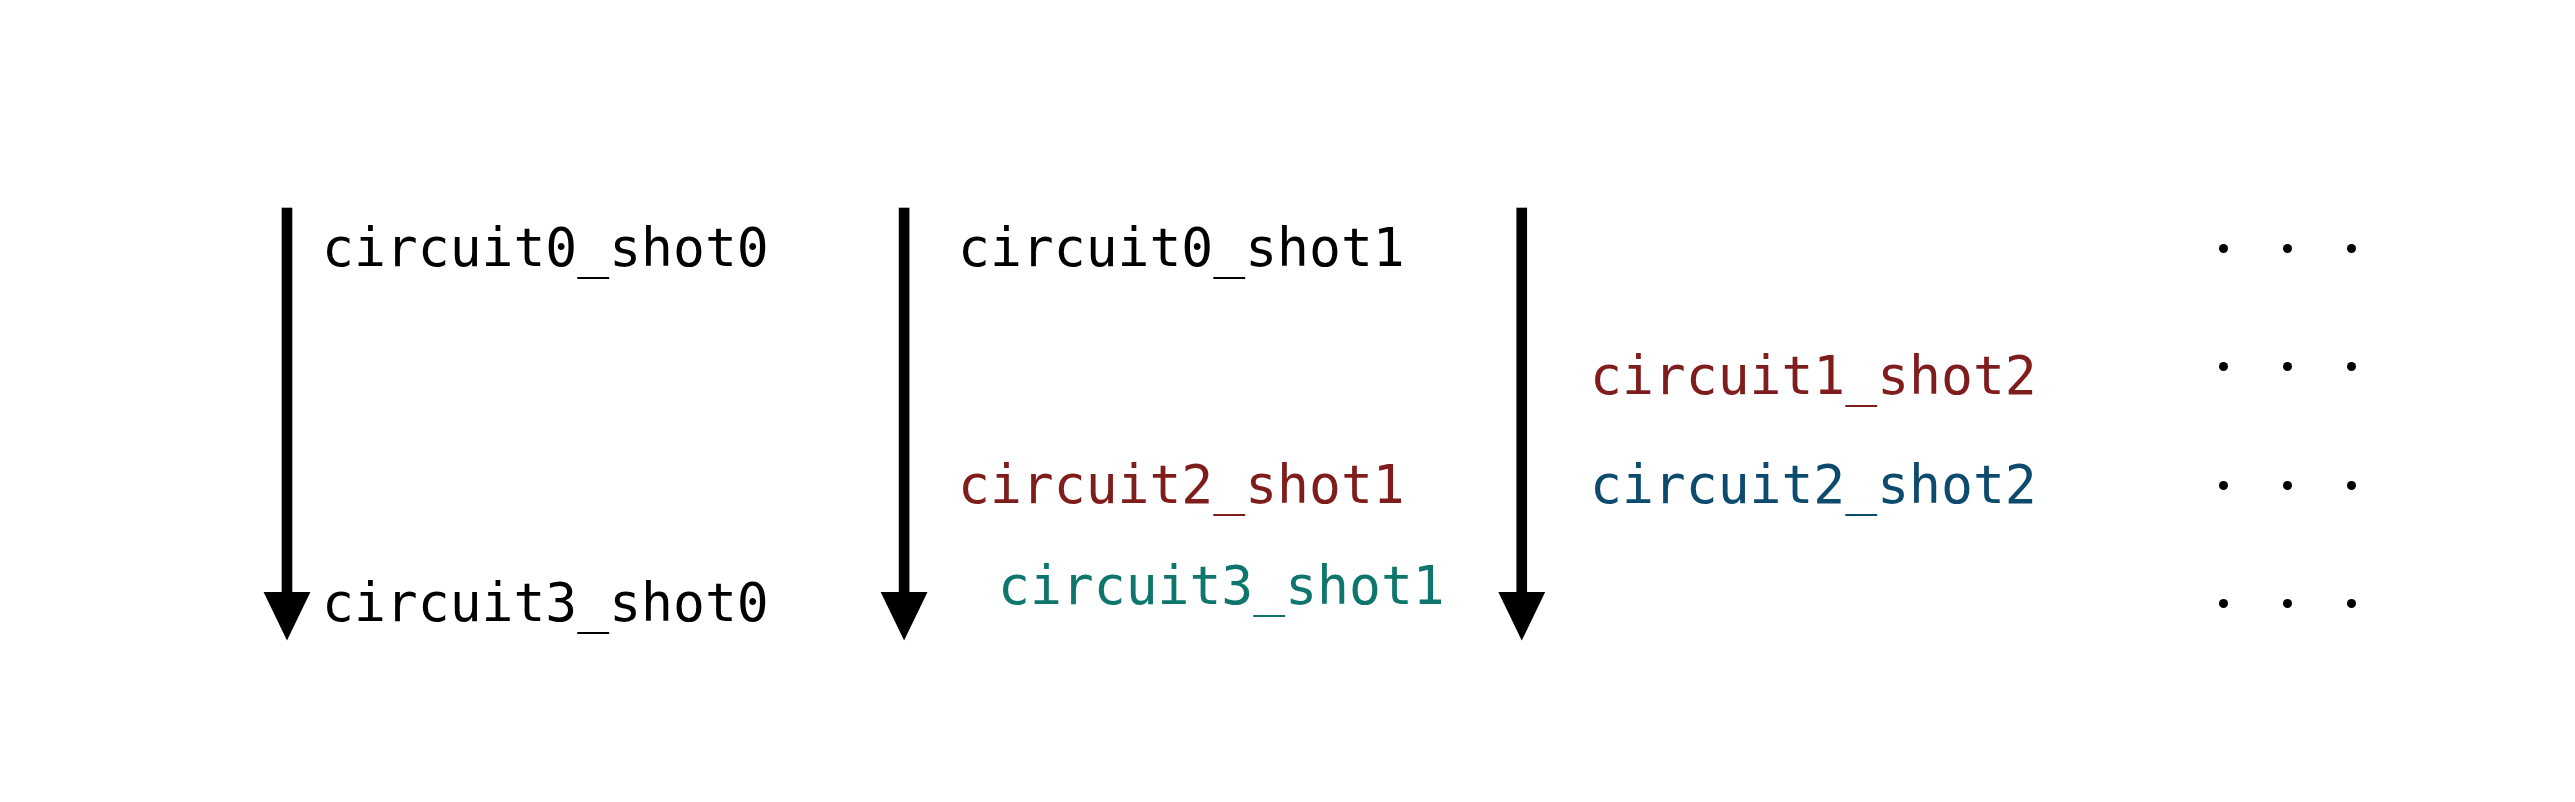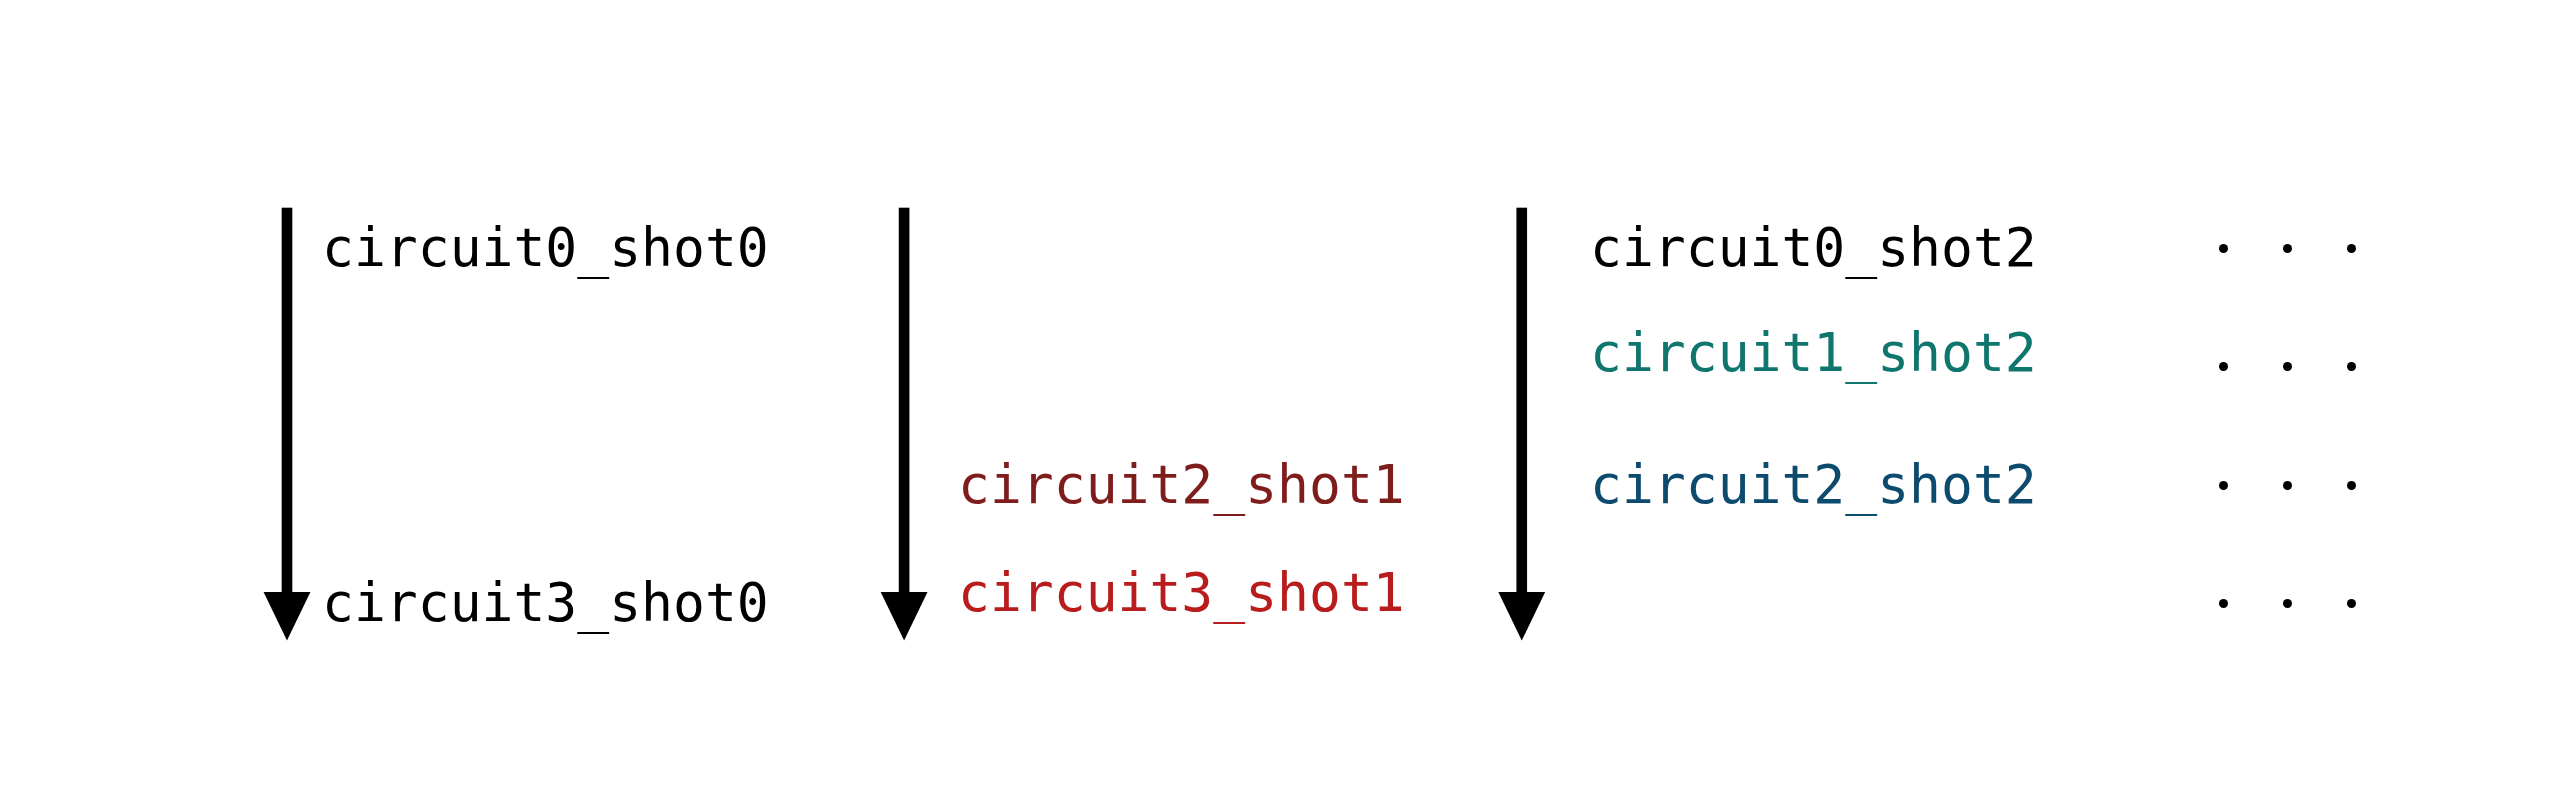--- a/index.html
+++ b/index.html
@@ -83,26 +83,26 @@
       <rect x="2848" y="390" width="20" height="725" fill="#000000"></rect>
       <polygon points="2814,1112 2902,1112 2858,1203" fill="#000000"></polygon>
     </g>
   </svg>
 
 <div class="labels-col" style="left: 322px;">
       <div class="label-row" style="top: 0px; color: rgb(0, 0, 0);">circuit0_shot0</div>
       <div class="label-row" style="top: 355px; color: rgb(0, 0, 0); text-align: center;">circuit3_shot0</div>
     </div>
     <div class="labels-col" style="left: 958px;">
+      <div class="label-row" style="top: 0px; color: rgb(0, 0, 0);">circuit0_shot1</div>
       <div class="label-row" style="top: 237px; color: #7f1d1d;">circuit2_shot1</div>
-      <div class="label-row" style="top: 345px; color: #b91c1c;">circuit3_shot1</div>
+      <div class="label-row" style="top: 338px; color: #0f766e; margin-left: 40px;">circuit3_shot1</div>
     </div>
     <div class="labels-col" style="left: 1590px;">
-      <div class="label-row" style="top: 0px; color: rgb(0, 0, 0);">circuit0_shot2</div>
-      <div class="label-row" style="top: 105px; color: #0f766e;">circuit1_shot2</div>
+      <div class="label-row" style="top: 128px; color: #7f1d1d;">circuit1_shot2</div>
       <div class="label-row" style="top: 237px; color: #0c4a6e;">circuit2_shot2</div>
     </div>
     <div class="dots-col">
       <div class="dots-row" aria-label="· · ·" style="top: 0px;">
         <span class="dot" style="background: rgb(0, 0, 0);"></span>
         <span class="dot" style="background: rgb(0, 0, 0);"></span>
         <span class="dot" style="background: rgb(0, 0, 0);"></span>
       </div>
       <div class="dots-row" aria-label="· · ·" style="top: 118px;">
         <span class="dot" style="background: rgb(0, 0, 0);"></span>

